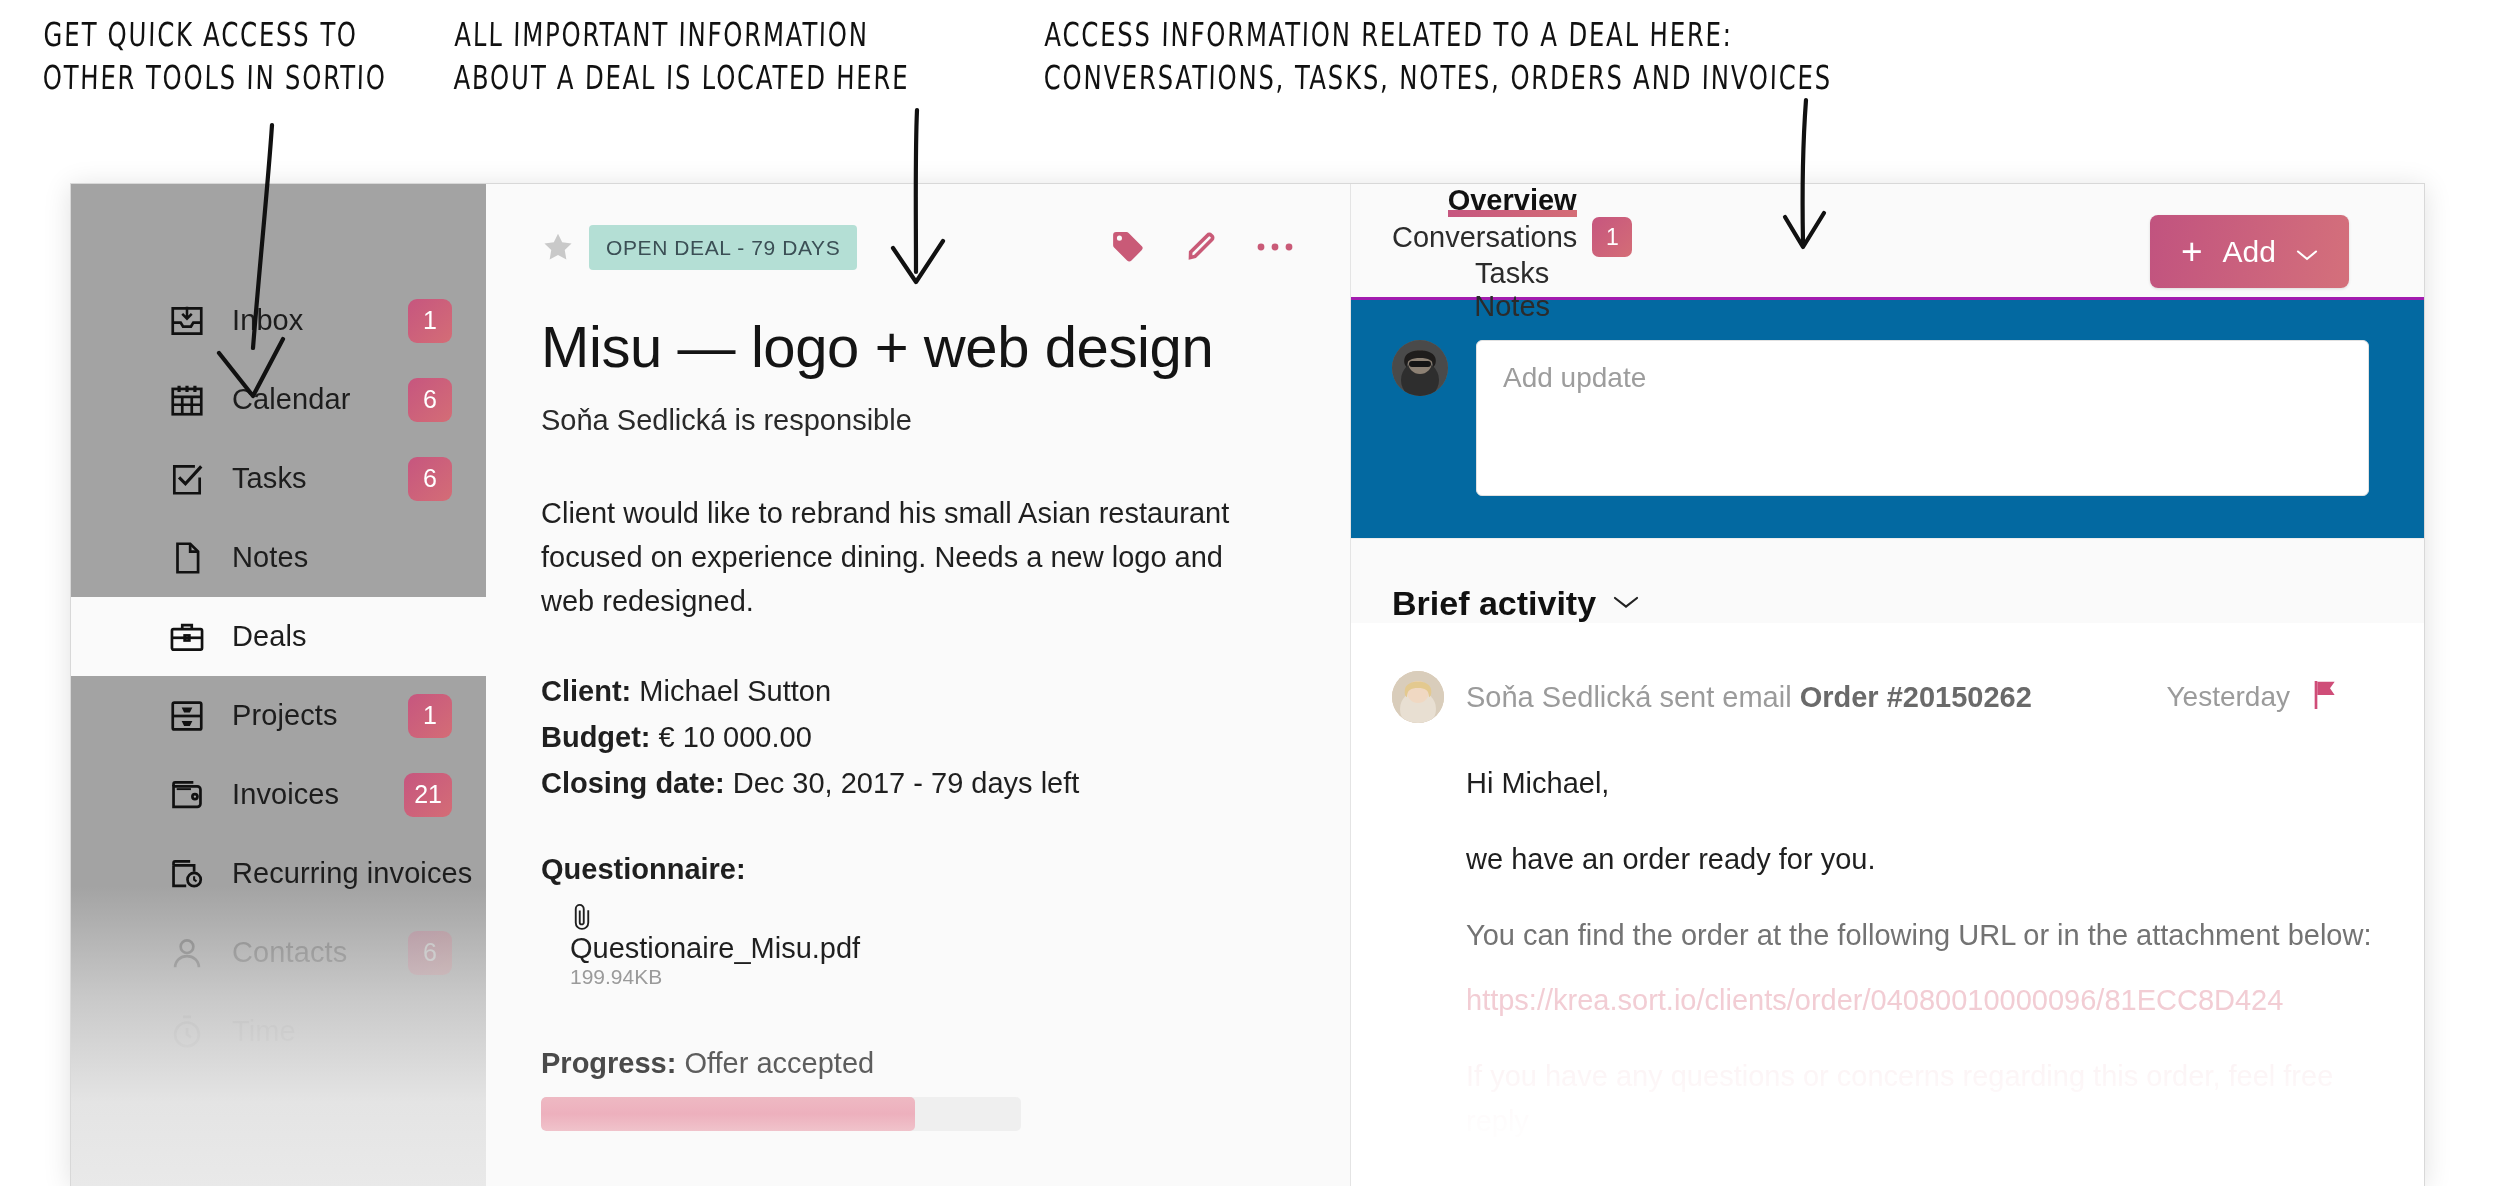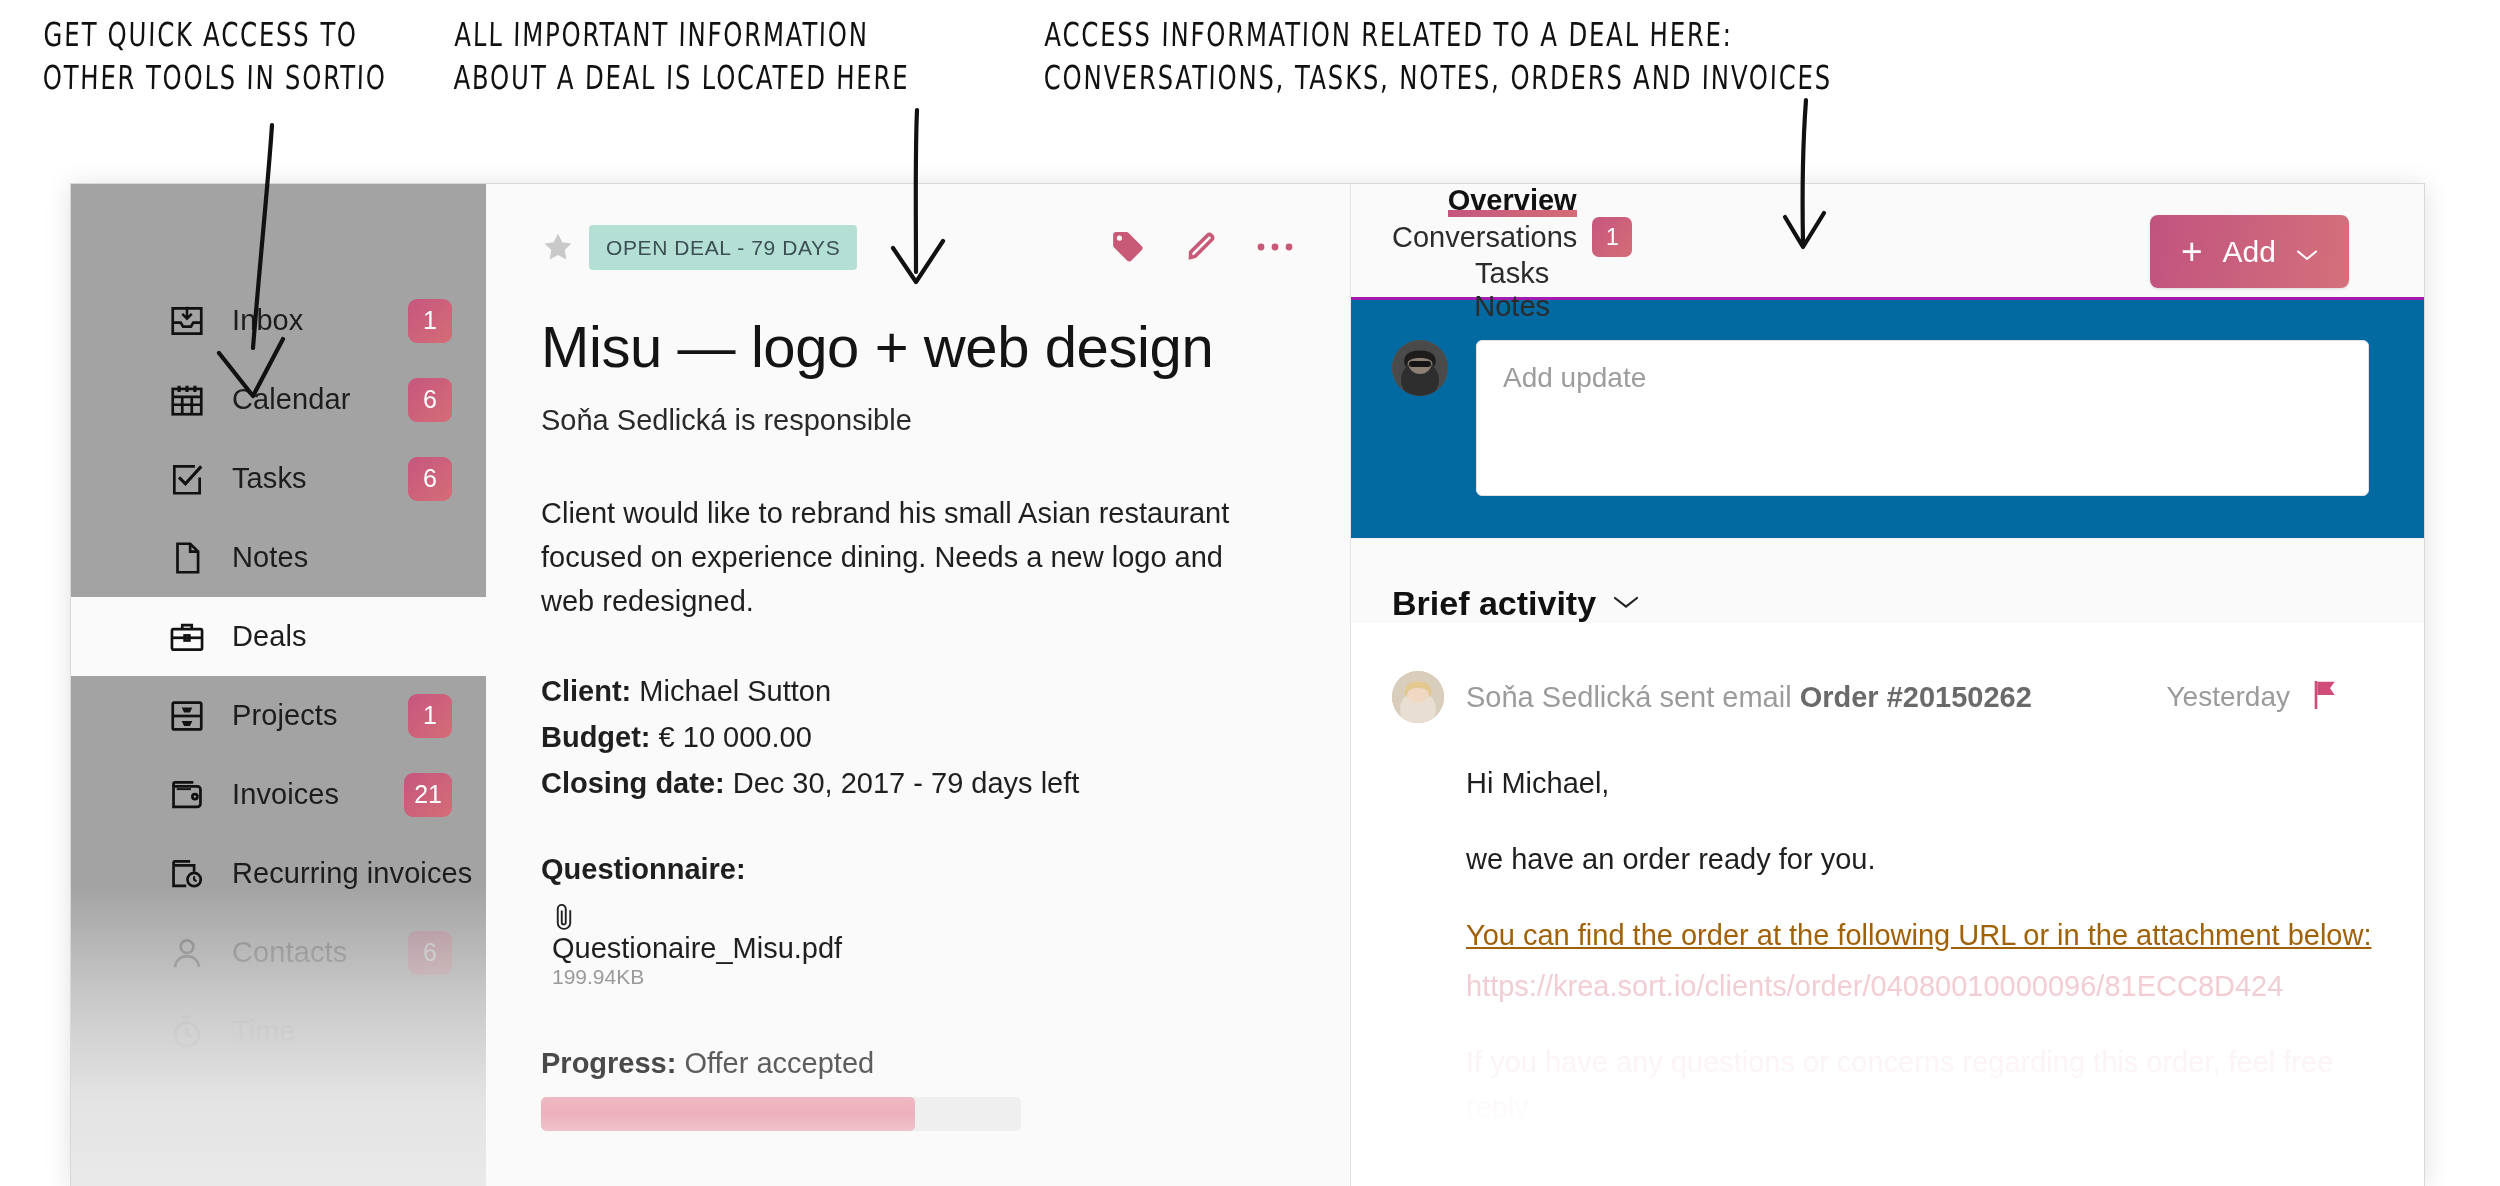--- a/index.html
+++ b/index.html
@@ -100,21 +100,21 @@
   .tag { font-size:20px; padding:10px 14px 9px 14px; border-radius:5px; letter-spacing:0.5px; }
   .tag-brand { background:#f3d4ce; color:#953127; }
   .tag-web   { background:#7e61a5; color:#ffffff; }
   .deal-desc { font-size:29px; color:#1f1f1f; line-height:1.52; margin-top:54px; max-width:700px; }
   .fields { margin-top:46px; font-size:29px; color:#1f1f1f; line-height:1.58; }
   .fields b { font-weight:700; }
   .q-head { margin-top:46px; font-size:29px; font-weight:700; color:#1f1f1f; }
   .q-file { display:flex; align-items:baseline; margin-top:12px;flex-direction:column; }
   .clip { width:26px; flex:0 0 26px; margin-right:14px; position:relative; top:4px; }
   .q-name { font-size:29px; color:#1f1f1f; }
-  .q-size { font-size:21px; color:#9a9a9a; margin-left:11px; }
+  .q-size { font-size:21px; color:#9a9a9a; margin-left:29px; }
   .progress-row { margin-top:58px; font-size:29px; color:#5d5d5d; }
   .progress-row b { font-weight:700; color:#4a4a4a; }
   .progress-track {
     margin-top:17px; width:480px; height:34px;
     background:#efefef; border-radius:5px; overflow:hidden;
   }
   .progress-fill {
     height:100%; background:linear-gradient(180deg,#eeb9c3 0%,#edb0bd 50%,#f0c3cb 100%);
     border-radius:5px;
   }
@@ -170,21 +170,21 @@
 
   .feed { padding:48px 41px 0 41px; flex:1 1 auto; position:relative; }
   .feed-head { display:flex; align-items:center; }
   .feed-av { width:52px; height:52px; flex:0 0 52px; border-radius:50%; overflow:hidden; position:relative; background:#d8c6ae; }
   .feed-meta { margin-left:22px; font-size:29px; color:#9b9b9b; white-space:nowrap; }
   .feed-meta b { color:#6a6a6a; font-weight:700; }
   .feed-right { margin-left:auto; display:flex; align-items:center; gap:20px; padding-right:45px; }
   .feed-time { font-size:28px; color:#9b9b9b; }
   .feed-body { margin-left:74px; margin-top:38px; font-size:29px; line-height:1.55; color:#1f1f1f; }
   .feed-body p { margin-bottom:31px; }
-  .feed-body p.muted { color:#a16207; margin-bottom:6px;text-decoration:underline; }
+  .feed-body p.muted { color:#737373; margin-bottom:20px; }
   .feed-link { color:#f2cdd4; word-break:break-all; }
   .feed-body p.ghost { color:#fbf0f2; }
   .right-fade {
     position:absolute; left:0; right:0; bottom:0; height:150px;
     background:linear-gradient(to bottom, rgba(255,255,255,0) 0%, rgba(255,255,255,0.85) 60%, #ffffff 100%);
     pointer-events:none;
   }
   .feed-wrap { background:#fff; position:relative; flex:1 1 auto; display:flex; flex-direction:column; min-height:0; }
   .brief-wrap { background:#fafafa; }
 </style>

